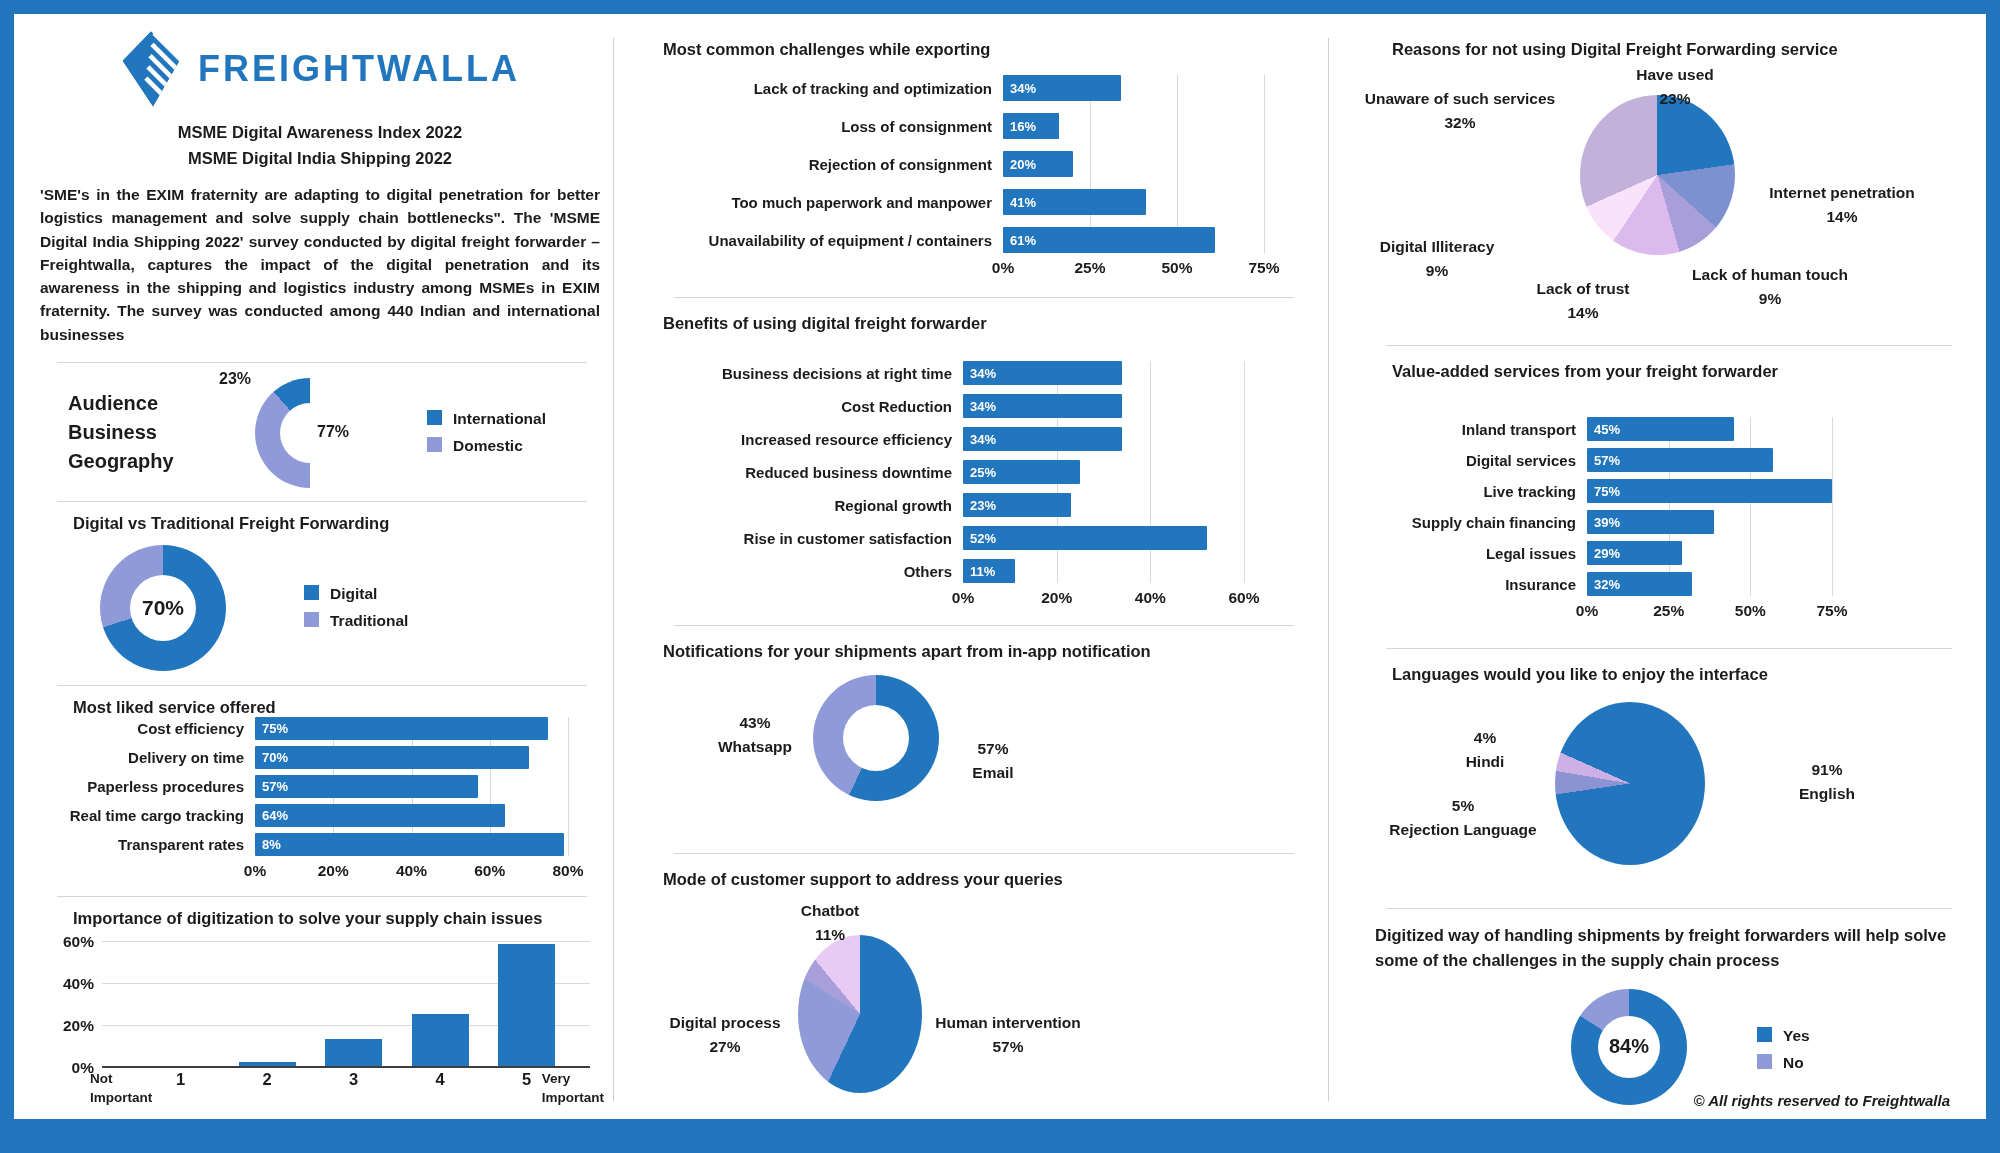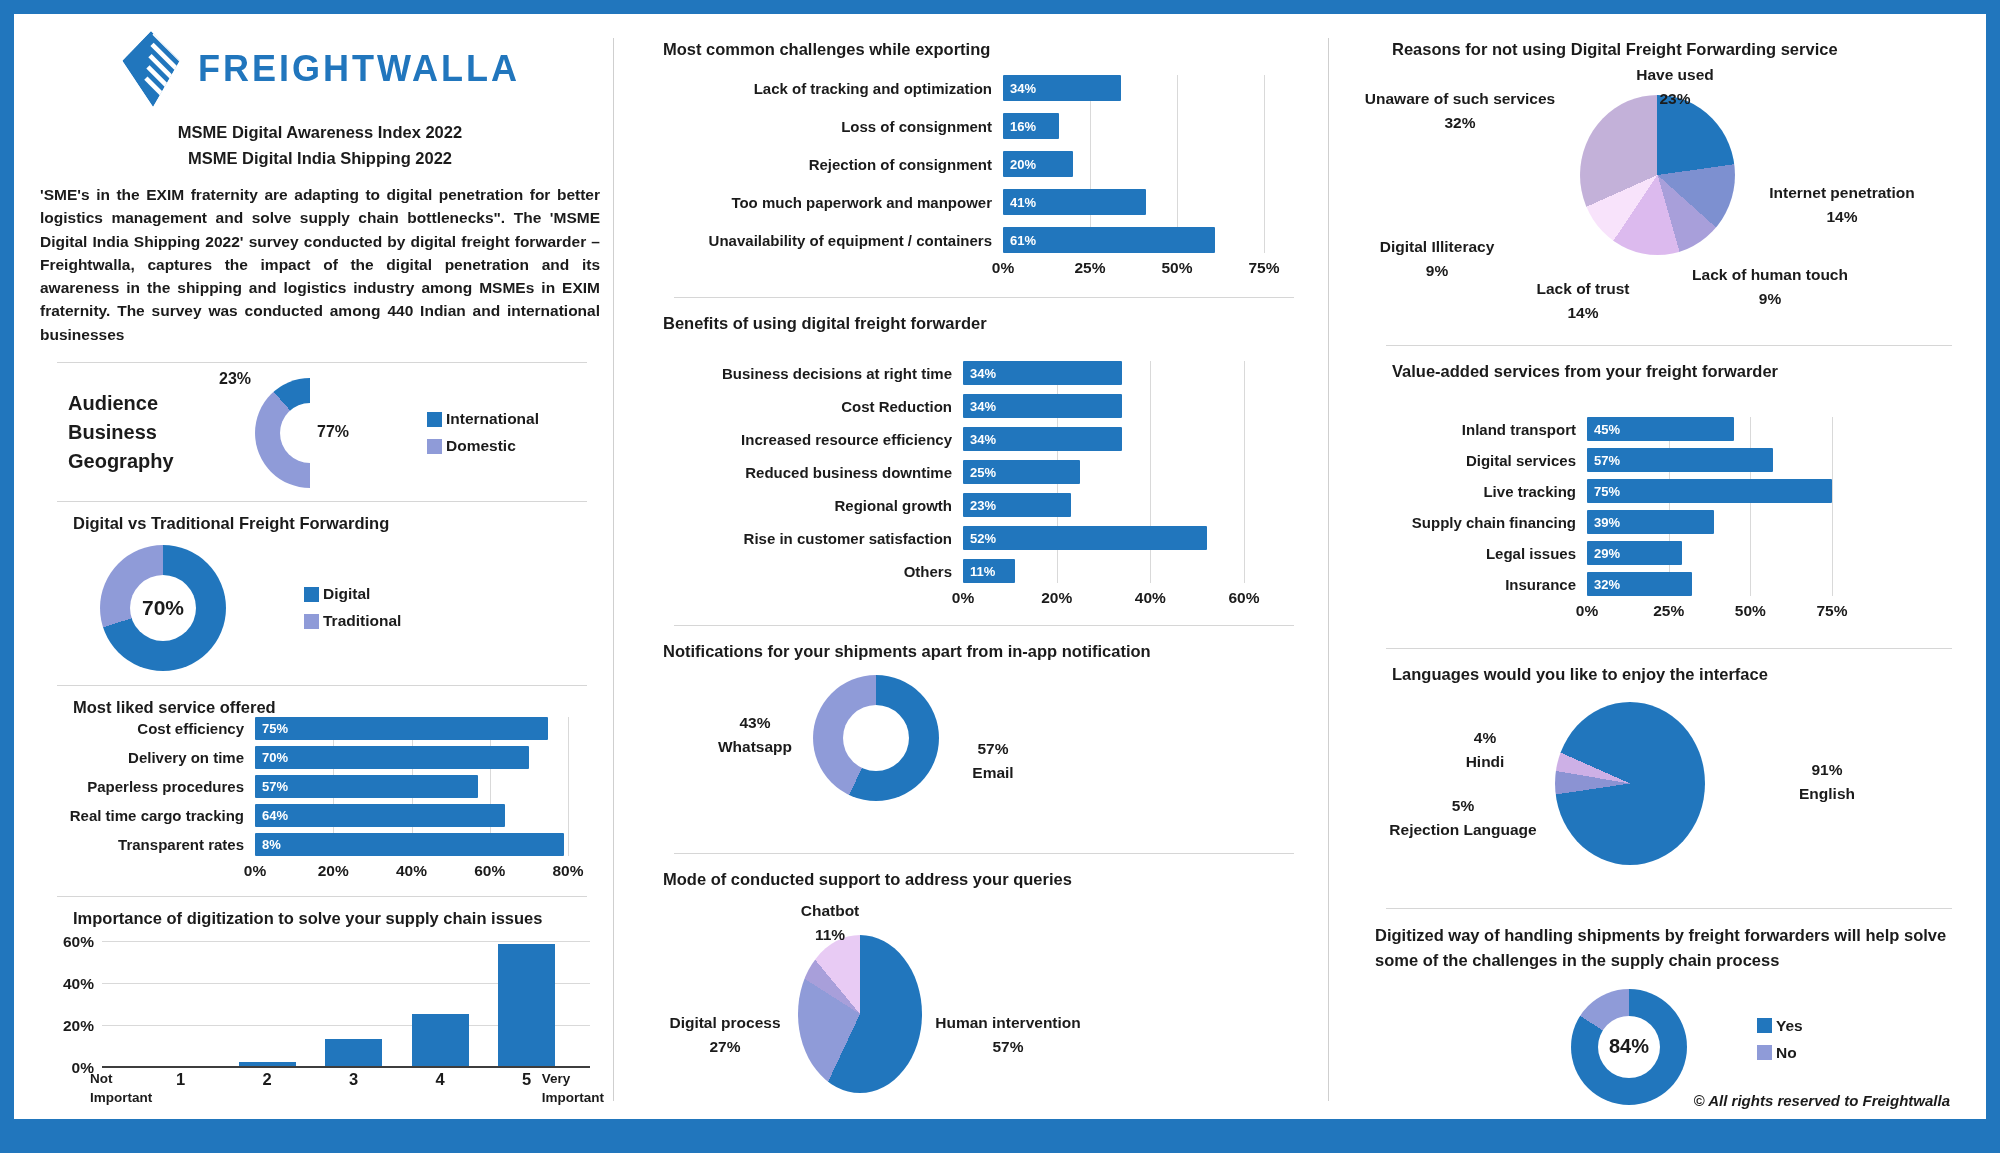--- a/index.html
+++ b/index.html
@@ -19,21 +19,21 @@
   
   .logo-row{display:flex;align-items:center;justify-content:center;gap:16px;margin-top:16px;}
   .brand-name{font-size:36px;font-weight:700;color:var(--blue);letter-spacing:3px;}
   .doc-titles{margin-top:12px;text-align:center;font-size:16.5px;font-weight:700;line-height:1.55;}
   .intro{margin:12px 0 0;font-size:15.5px;font-weight:700;line-height:1.5;text-align:justify;}
 
   .sec-title{font-size:16.5px;font-weight:700;}
 
   
   .legend{display:flex;flex-direction:column;gap:9px;font-size:15.5px;font-weight:700;}
-  .legend-item{display:flex;align-items:center;gap:4px;}
+  .legend-item{display:flex;align-items:flex-start;gap:11px;}
   .swatch{width:15px;height:15px;flex:none;}
 
   
   .donut,.half-donut{position:relative;border-radius:50%;}
   .donut::after,.half-donut::after{content:"";position:absolute;inset:var(--hole,28px);
       background:#fff;border-radius:50%;}
   .donut-center{position:absolute;inset:0;display:flex;align-items:center;justify-content:center;
       font-weight:700;font-size:21px;z-index:2;}
   .pie{position:absolute;border-radius:50%;}
   .pie-label,.side-label{position:absolute;transform:translateX(-50%);text-align:center;
@@ -101,21 +101,21 @@
   .reasons{position:relative;height:272px;margin-top:4px;}
   .reasons .pie{left:205px;top:32px;width:155px;height:160px;}
 
   
   .langs{position:relative;height:212px;margin-top:4px;}
   .langs .pie{left:180px;top:14px;width:150px;height:163px;}
 
   
   .digit{position:relative;height:140px;margin-top:12px;}
   .digit .donut{position:absolute;left:196px;top:4px;width:116px;height:116px;--hole:27px;}
-  .digit .legend{position:absolute;left:382px;top:32px;}
+  .digit .legend{position:absolute;left:382px;top:42px;}
 
   .footer{position:absolute;right:50px;bottom:44px;font-size:15px;font-weight:700;
       font-style:italic;z-index:10;}
 </style>
 </head>
 <body>
 
 <div class="page">
   <div class="frame"></div>
   <div class="vdiv" style="left:613px;"></div>
@@ -437,21 +437,21 @@
         <span>Whatsapp</span>
       </div>
       <div class="side-label" style="left:330px;top:68px;">
         <span>57%</span>
         <span>Email</span>
       </div>
     </div>
 
     <hr class="hr" style="margin-top:12px;width:620px;">
 
-    <div class="sec-title" style="margin-top:16px;">Mode of conducted support to address your queries</div>
+    <div class="sec-title" style="margin-top:16px;">Mode of customer support to address your queries</div>
     <div class="support">
       <div class="pie" style="background: conic-gradient(rgb(33, 118, 189) 0deg, rgb(33, 118, 189) 205.2deg, rgb(143, 155, 216) 205.2deg, rgb(143, 155, 216) 302.4deg, rgb(168, 159, 218) 302.4deg, rgb(168, 159, 218) 320.4deg, rgb(232, 203, 244) 320.4deg, rgb(232, 203, 244) 360deg);"></div>
       <div class="pie-label" style="left:167px;top:-4px;">
         <span>Chatbot</span>
         <span>11%</span>
       </div>
       <div class="pie-label" style="left:62px;top:108px;">
         <span>Digital process</span>
         <span>27%</span>
       </div>

